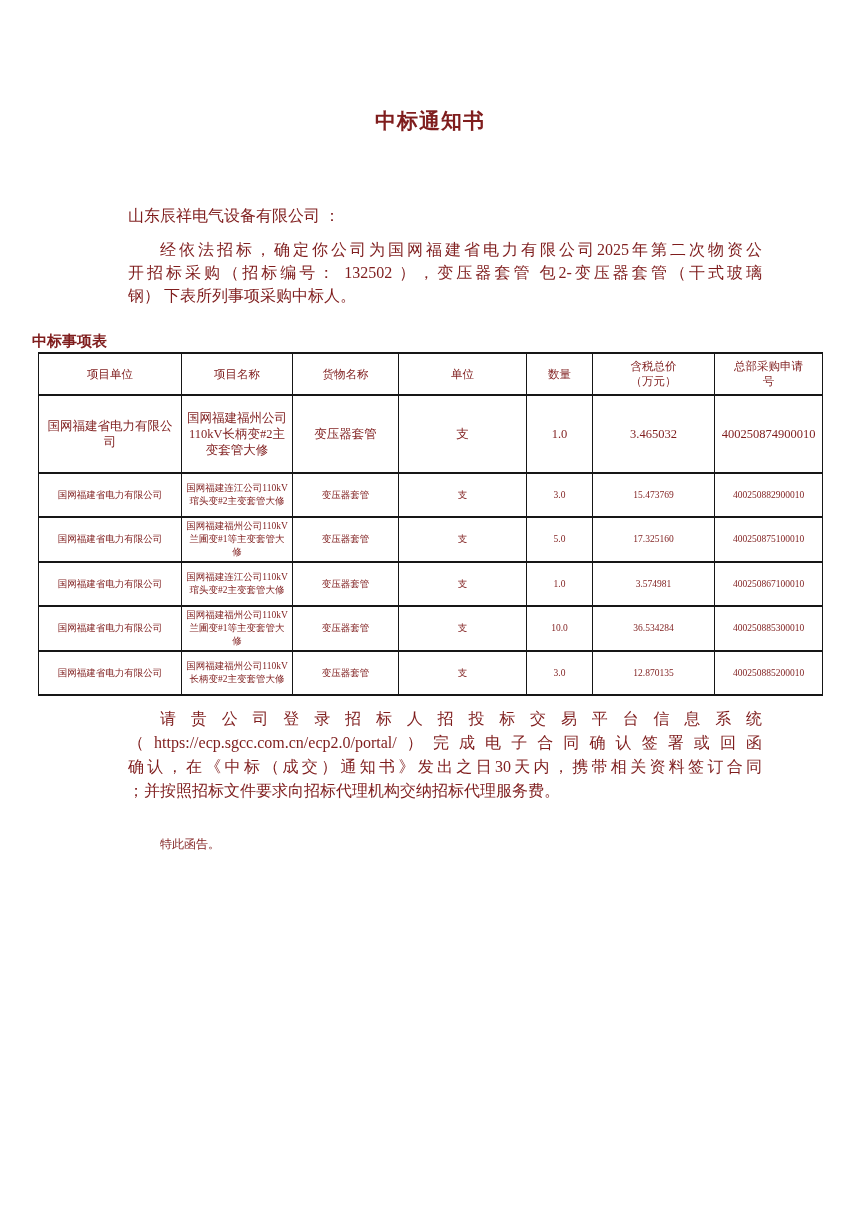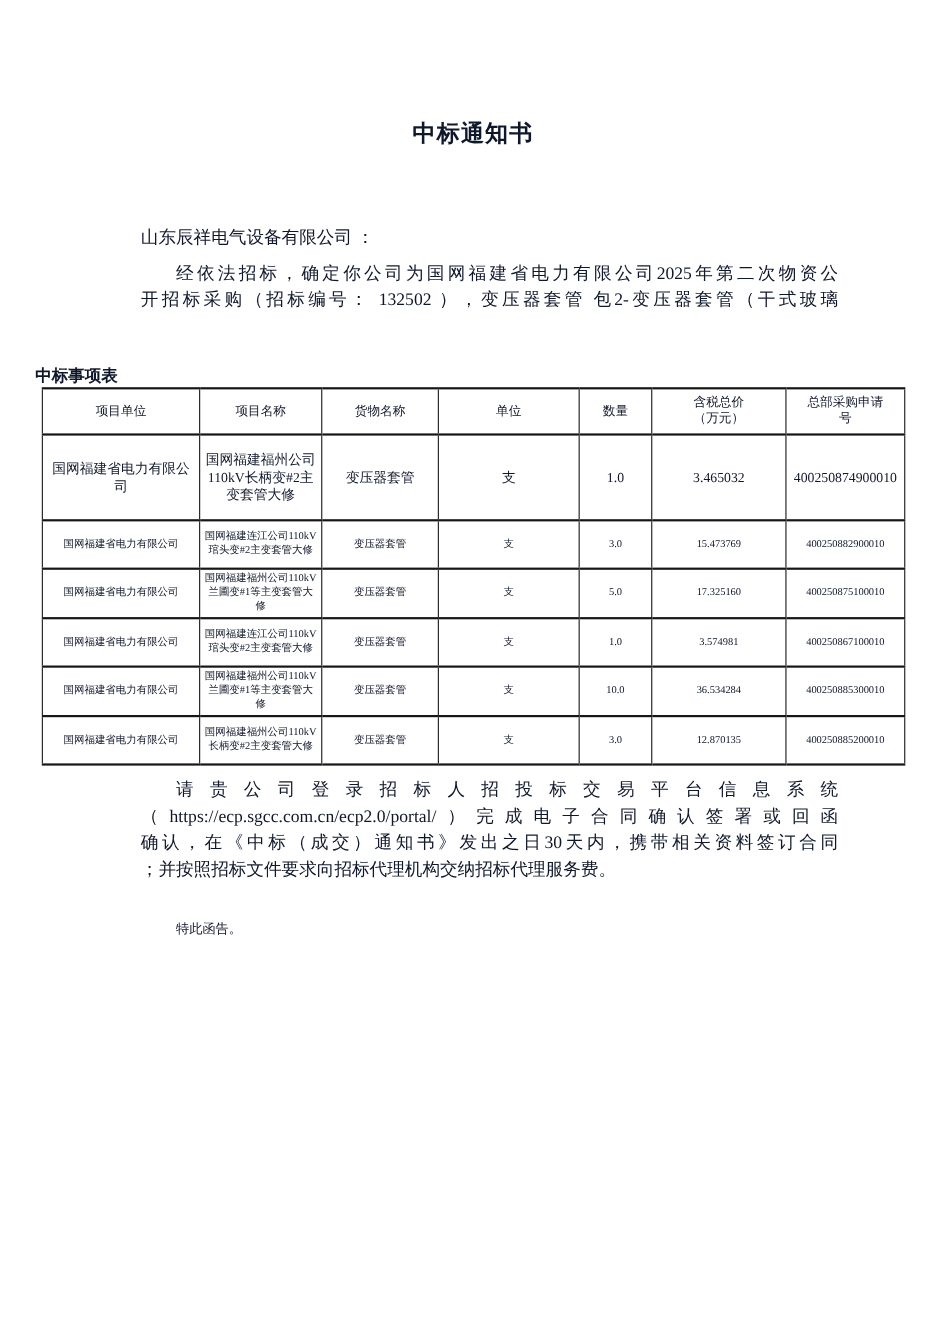--- a/index.html
+++ b/index.html
@@ -6,21 +6,21 @@
     margin: 0;
     padding: 0;
     background: #ffffff;
   }
   .page {
     position: relative;
     width: 860px;
     height: 856px;
     background: #ffffff;
     font-family: "Liberation Serif", "DejaVu Serif", serif;
-    color: #0f172a;
+    color: #7f1d1d;
     overflow: hidden;
   }
   .doc-title {
     position: absolute;
     top: 107px;
     left: 0;
     width: 860px;
     text-align: center;
     font-size: 21px;
     font-weight: bold;
@@ -136,20 +136,21 @@
 
 <div class="page">
 
   <h1 class="doc-title">中标通知书</h1>
 
   <div class="addressee">山东辰祥电气设备有限公司 ：</div>
 
   <div class="para para-intro">
       <div class="line indent spread">经依法招标，确定你公司为国网福建省电力有限公司2025年第二次物资公</div>
       <div class="line spread">开招标采购（招标编号： 132502 ），变压器套管 包2-变压器套管（干式玻璃</div>
+      <div class="line">钢） 下表所列事项采购中标人。</div>
     </div>
 
   <h2 class="table-title">中标事项表</h2>
 
   <table class="award">
     <colgroup>
       <col style="width:143px">
       <col style="width:111px">
       <col style="width:106px">
       <col style="width:128px">

